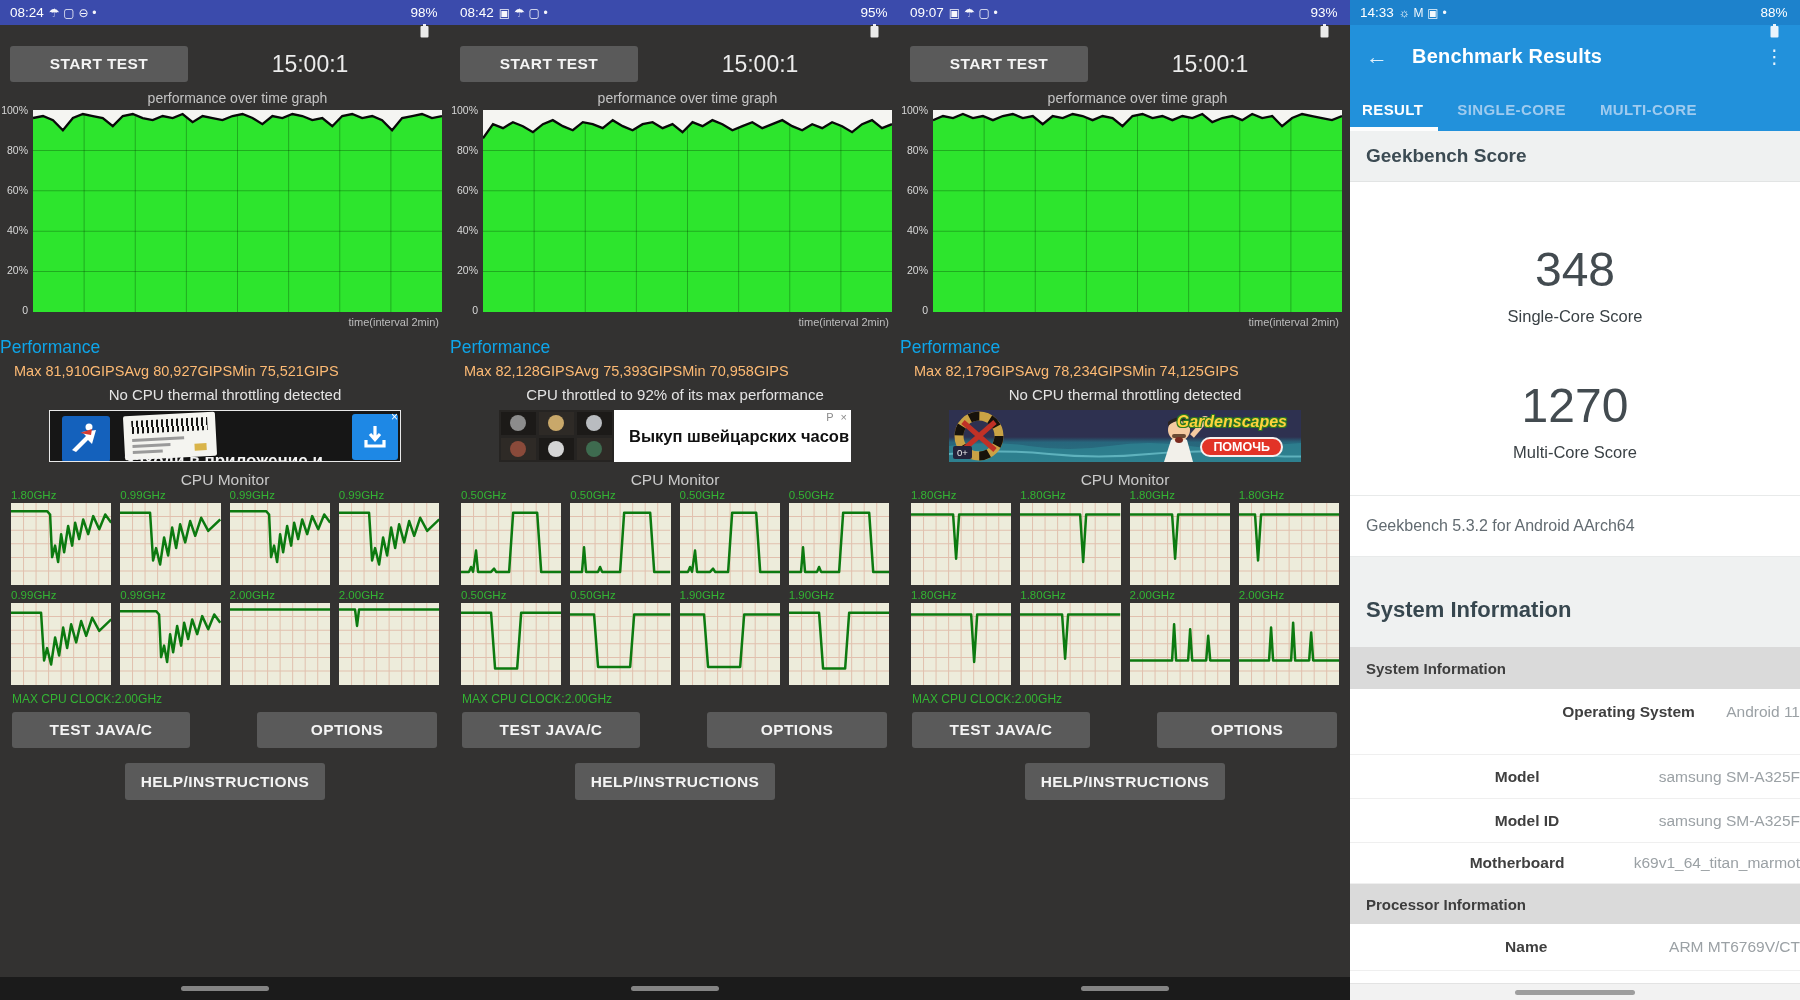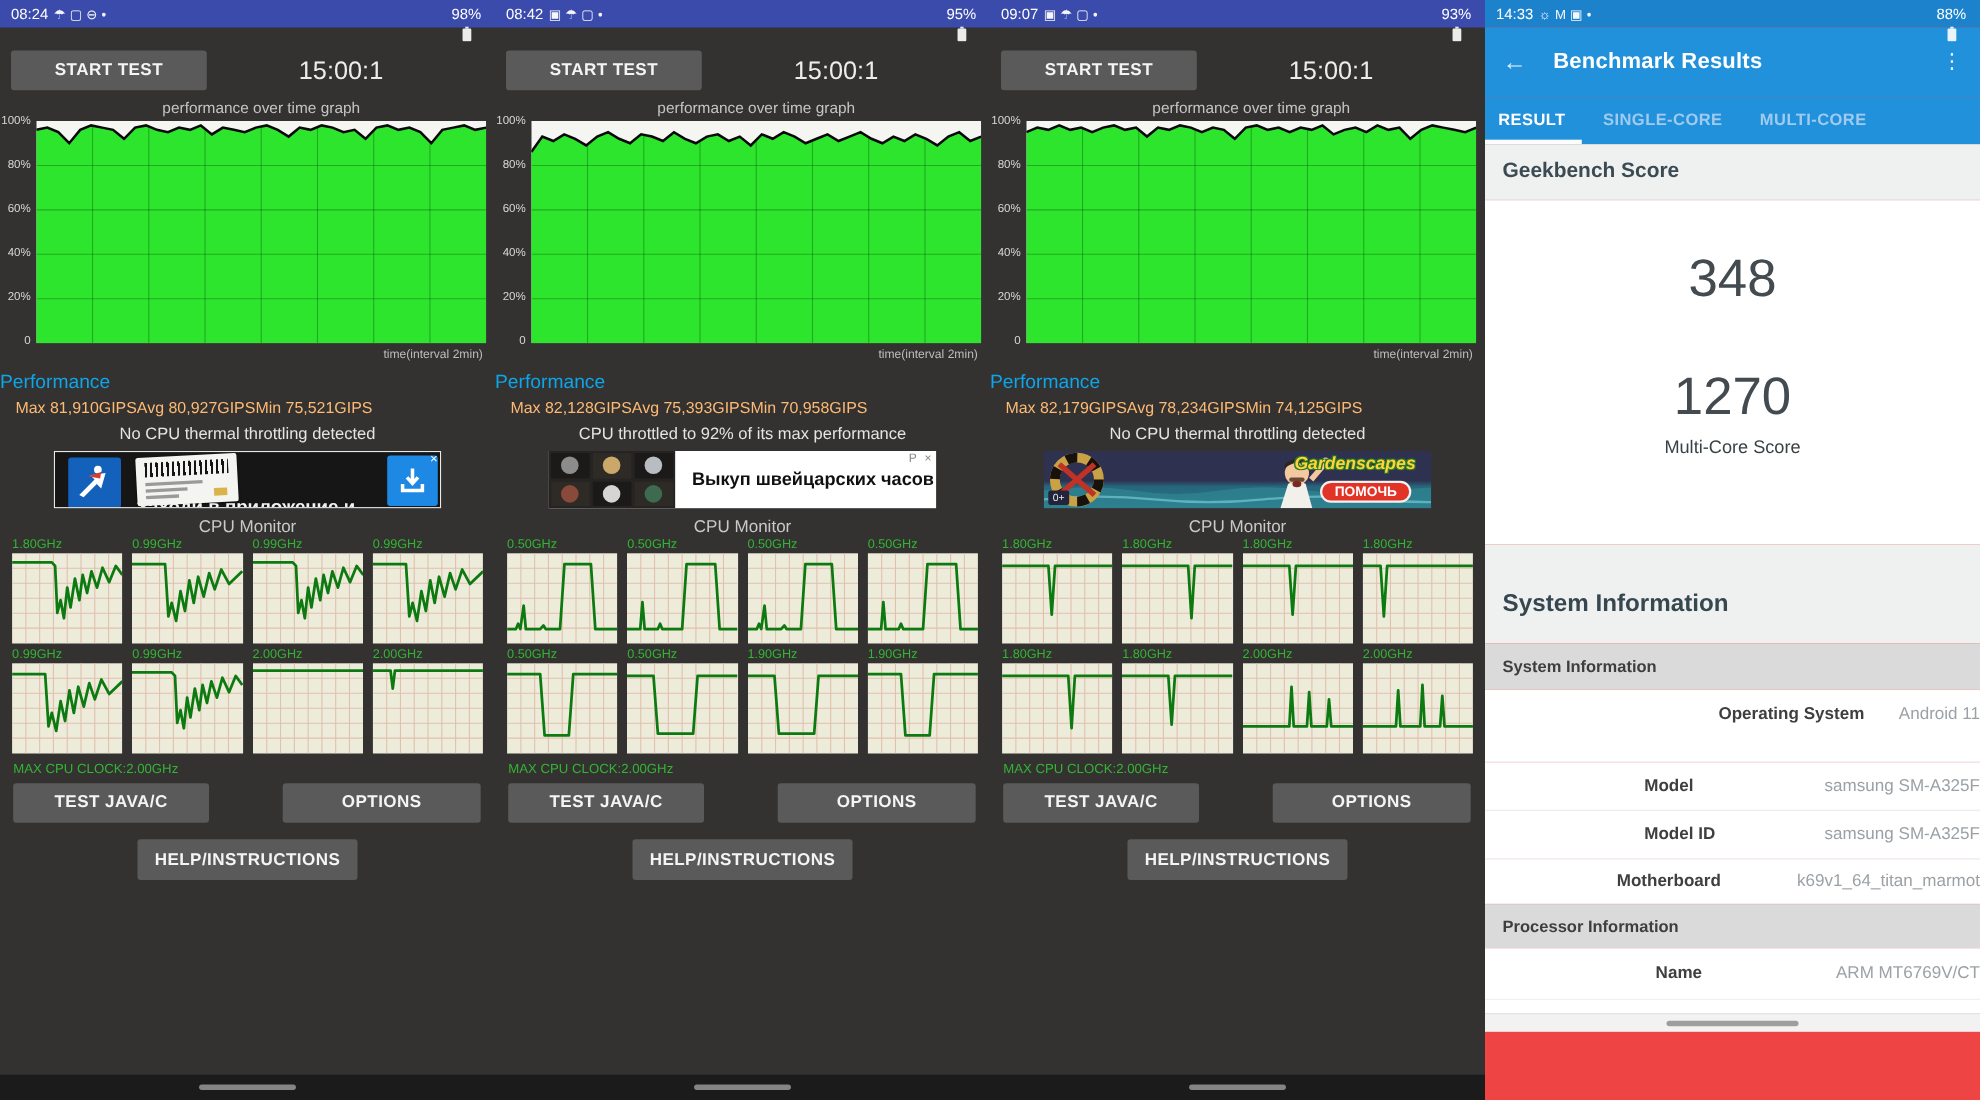--- a/index.html
+++ b/index.html
@@ -60,21 +60,21 @@
   .ad2 .adtext{position:absolute;left:130px;top:17px;color:#101010;font-size:16.5px;font-weight:bold;}
   .ad2 .adbadges{position:absolute;right:4px;top:1px;color:#8A8A8A;font-size:11px;display:flex;gap:7px;}
   
   .ad3{background:linear-gradient(#2E3150 0%,#2E3150 52%,#27667C 62%,#2C7482 100%);}
   .ad3 .logo{position:absolute;right:14px;top:3px;font-size:16px;font-weight:bold;font-style:italic;color:#FFD23E;
     text-shadow:-1px -1px 0 #2B7A1F,1px -1px 0 #2B7A1F,-1px 1px 0 #2B7A1F,1px 1px 0 #2B7A1F;}
   .ad3 .helpbtn{position:absolute;right:18px;bottom:5px;background:#E23327;border:2px solid #F6EFEF;border-radius:11px;
     color:#fff;font-size:12.5px;font-weight:bold;padding:1px 11px;cursor:pointer;}
   .ad3 .age{position:absolute;left:4px;bottom:3px;background:#23233B;color:#EDEDED;font-size:9.5px;padding:1px 4px;border-radius:2px;}
   
-  .gb{position:relative;width:450px;flex:0 0 450px;height:1000px;background:#ef4444;overflow:hidden;display:flex;flex-direction:column;}
+  .gb{position:relative;width:450px;flex:0 0 450px;height:1000px;background:#7f1d1d;overflow:hidden;display:flex;flex-direction:column;}
   .gb-appbar{height:63px;background:#2291DB;color:#fff;display:flex;align-items:center;padding:0 16px;box-sizing:border-box;gap:24px;}
   .gb-back{font-size:22px;color:#DFF0FC;cursor:pointer;}
   .gb-title{font-size:20px;font-weight:bold;letter-spacing:.2px;}
   .gb-menu{margin-left:auto;font-size:19px;color:#EAF5FD;cursor:pointer;}
   .gb-tabs{position:relative;height:43px;background:#2291DB;display:flex;align-items:center;gap:34px;padding-left:12px;}
   .gb-tab{color:#9FCBEF;font-size:15px;font-weight:bold;letter-spacing:.4px;cursor:pointer;}
   .gb-tab.active{color:#FFFFFF;}
   .gb-underline{position:absolute;left:0;bottom:0;width:88px;height:4px;background:#FDFDFD;}
   .gb-band{background:#EFF1F1;}
   .gb-band1{height:51px;display:flex;align-items:center;padding-left:16px;box-sizing:border-box;
@@ -860,24 +860,26 @@
       <span class="gb-menu">⋮</span>
     </div>
     <div class="gb-tabs">
       <span class="gb-tab active">RESULT</span>
       <span class="gb-tab">SINGLE-CORE</span>
       <span class="gb-tab">MULTI-CORE</span>
       <div class="gb-underline"></div>
     </div>
     <div class="gb-band gb-band1">Geekbench Score</div>
     <div class="gb-scores">
-      <div class="score-num" style="padding-top:44px;">348</div>
+      <div class="score-num" style="padding-top:60px;">348</div>
+      <div class="score-lab">Single-Core Score</div>
       <div class="score-num" style="padding-top:52px;">1270</div>
       <div class="score-lab">Multi-Core Score</div>
     </div>
+    <div class="gb-version">Geekbench 5.3.2 for Android AArch64</div>
     <div class="gb-band2">System Information</div>
     <div class="gb-subband">System Information</div>
     <div class="gb-row row-os">
       <div class="lab">Operating System</div>
       <div class="val">Android 11</div>
     </div>
     <div class="gb-row row-std">
       <div class="lab">Model</div>
       <div class="val">samsung SM-A325F</div>
     </div>

